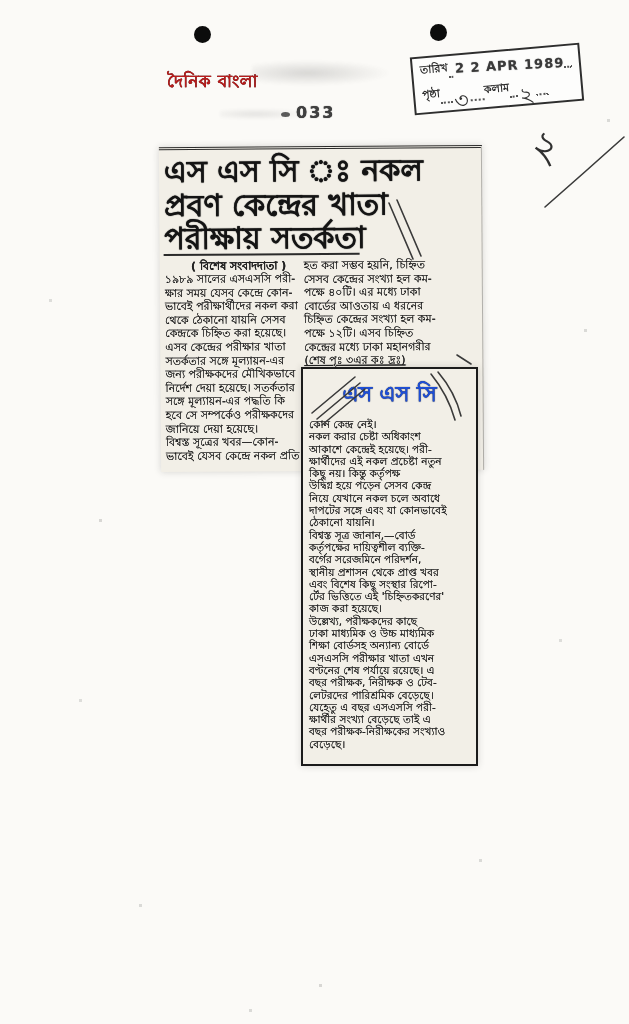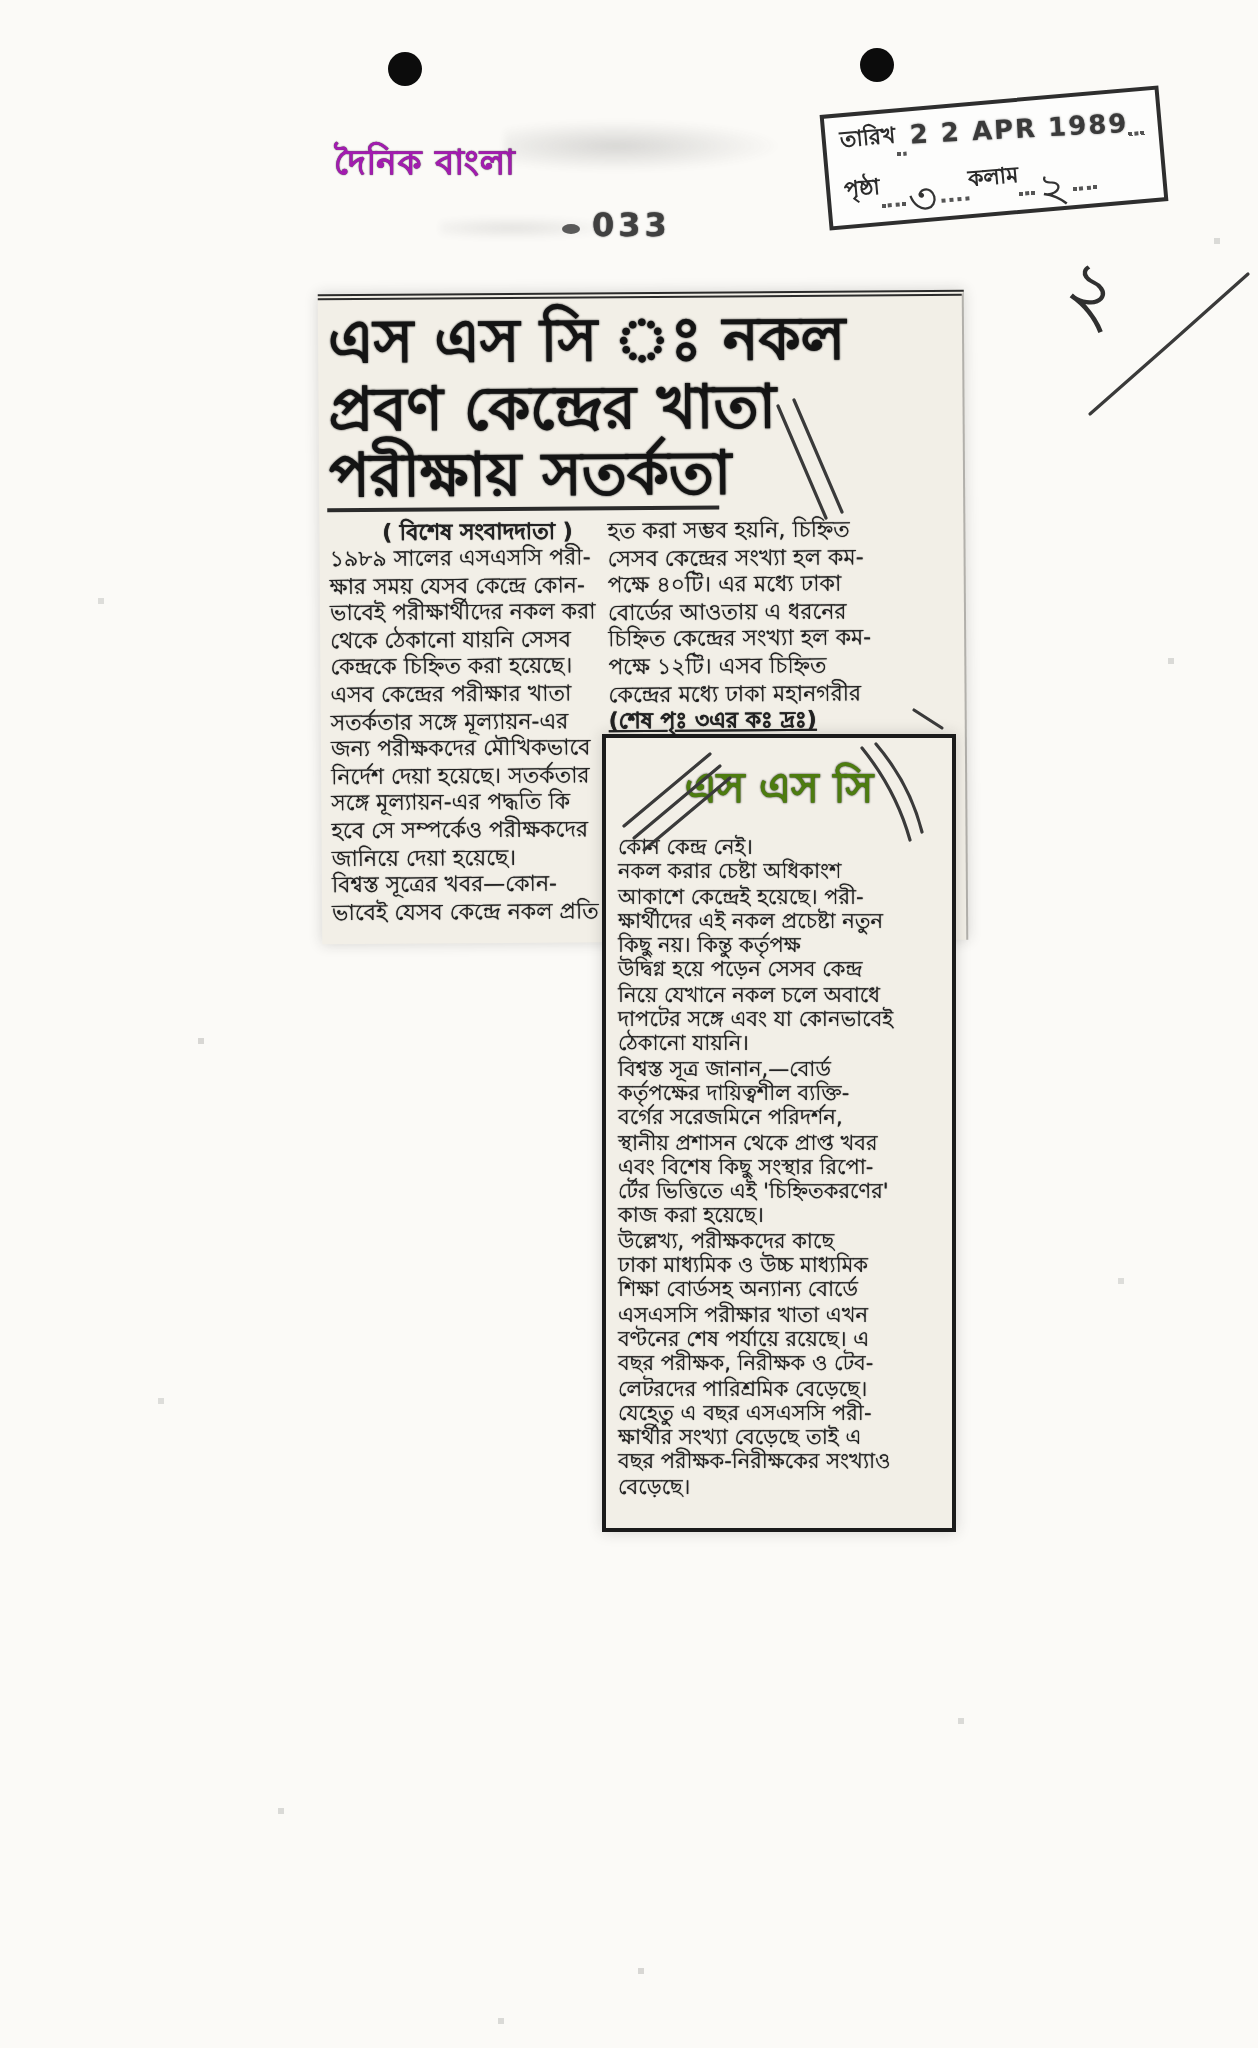--- a/index.html
+++ b/index.html
@@ -4,21 +4,21 @@
 <style>
   html,body{margin:0;padding:0;background:#e8e8e6;}
   #page{
     position:relative;width:629px;height:1024px;margin:0 auto;
     background:#fbfaf7;overflow:hidden;
     font-family:"DejaVu Sans","Liberation Sans",sans-serif;
     color:#1e1e1e;
   }
   .abs{position:absolute;}
   .punch{width:17px;height:17px;border-radius:50%;background:#0c0c0c;}
-  .masthead{font-size:17px;font-weight:bold;letter-spacing:.5px;color:#a21caf;
+  .masthead{font-size:17px;font-weight:bold;letter-spacing:.5px;color:#b91c1c;
     text-shadow:0 0 .6px #242424;}
   .smudge{filter:blur(1.5px);opacity:.28;
     background:radial-gradient(ellipse at 40% 50%, rgba(70,70,70,.7), transparent 70%);}
   .serial{font-size:16px;font-weight:bold;letter-spacing:2px;color:#404040;
     text-shadow:0 0 .8px #161616;}
   .serial-dots{width:9px;height:5px;border-radius:50%;background:#333;opacity:.8;}
 
   
   .stamp{
     left:412px;top:50px;width:170px;height:58px;
@@ -44,26 +44,26 @@
   .clip-main{left:160px;top:146px;width:322px;height:322px;
     border-top:3px double #2b2b2b;border-right:1px solid rgba(60,60,60,.35);
     transform:rotate(-.4deg);}
   .headline{left:5px;top:5px;width:312px;font-size:30px;font-weight:bold;
     line-height:1.12;letter-spacing:0;color:#141414;text-shadow:0 0 1px #141414;}
   .headline-rule{left:4px;top:104px;width:196px;height:2px;background:#2b2b2b;}
   .byline{left:6px;top:108px;width:146px;text-align:center;font-size:11px;
     font-weight:bold;}
   .colL{left:5px;top:123px;width:148px;font-size:11px;line-height:13.6px;}
   .colR{left:144px;top:110px;width:162px;font-size:11px;line-height:13.6px;}
-  .contnote{font-weight:bold;text-decoration:underline;}
+  .contnote{font-weight:normal;text-decoration:underline;}
 
   .clip-box{left:301px;top:367px;width:177px;height:399px;
     border:2px solid #1b1b1b;box-sizing:border-box;}
   .box-title{margin-top:9px;text-align:center;font-size:21px;font-weight:bold;
-    color:#4d7c0f;text-shadow:0 0 1px #151515;}
+    color:#1d4ed8;text-shadow:0 0 1px #151515;}
   .box-sub{margin-top:3px;text-align:center;font-size:12.5px;font-weight:bold;}
   .box-body{margin:5px 5px 0 6px;font-size:10.5px;line-height:12.3px;}
 
   .penmarks{left:0;top:0;pointer-events:none;}
   .speck{width:1px;height:1px;background:transparent;
     box-shadow:100px 520px 0 1px rgba(90,90,90,.22),
       140px 905px 0 1px rgba(90,90,90,.2),
       320px 985px 0 1px rgba(90,90,90,.22),
       585px 330px 0 1px rgba(90,90,90,.2),
       80px 700px 0 1px rgba(90,90,90,.18),

